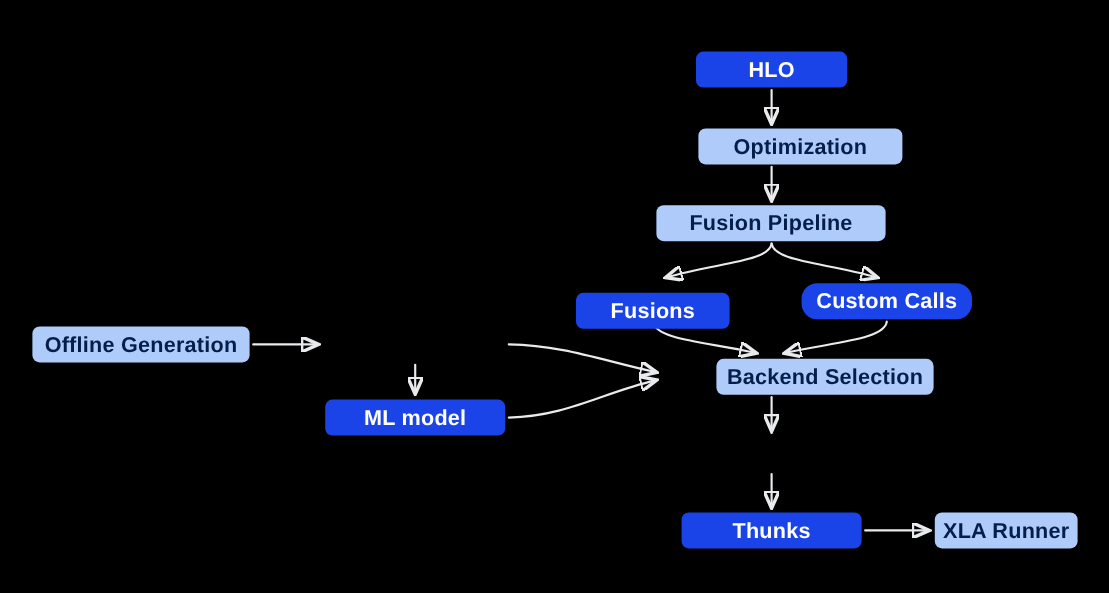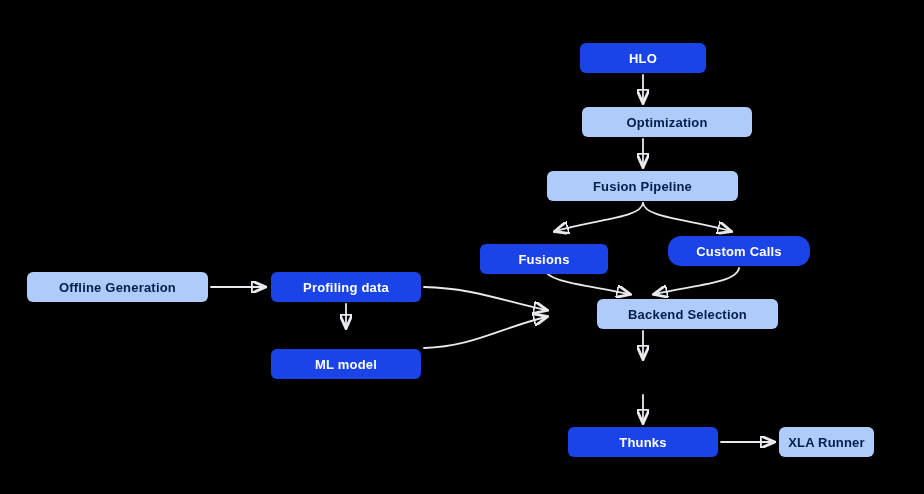--- a/index.html
+++ b/index.html
@@ -28,21 +28,21 @@
     stroke-width:1.8;
     stroke-linecap:round;
   }
   .node{
     position:absolute;
     box-sizing:border-box;
     border-radius:6px;
     display:flex;
     align-items:center;
     justify-content:center;
-    font-size:13px;
+    font-size:18px;
     font-weight:700;
     letter-spacing:.2px;
     white-space:nowrap;
   }
   .node.primary{
     background:var(--primary-fill);
     color:var(--primary-text);
   }
   .node.secondary{
     background:var(--secondary-fill);
@@ -74,19 +74,18 @@
     <path d="M643 395 L643 422" marker-end="url(#ah)"></path>
     <path d="M721 442 L773 442" marker-end="url(#ah)"></path>
   </svg>
 
   <div class="node primary" style="left:580px;top:43px;width:126px;height:30px;">HLO</div>
   <div class="node secondary" style="left:558px;top:107px;width:170px;height:30px;margin-left:24px;">Optimization</div>
   <div class="node secondary" style="left:547px;top:171px;width:191px;height:30px;">Fusion Pipeline</div>
   <div class="node primary" style="left:480px;top:244px;width:128px;height:30px;">Fusions</div>
   <div class="node primary" style="left:668px;top:236px;width:142px;height:30px;border-radius:13px;">Custom Calls</div>
   <div class="node secondary" style="left:27px;top:272px;width:181px;height:30px;">Offline Generation</div>
-  <div class="node primary" style="left:271px;top:272px;width:150px;height:30px;">Profiling data</div>
-  <div class="node primary" style="left:271px;top:333px;width:150px;height:30px;margin-top:16px;">ML model</div>
+  <div class="node primary" style="left:271px;top:333px;width:150px;height:30px;">ML model</div>
   <div class="node secondary" style="left:553px;top:299px;width:181px;height:30px;margin-left:44px;">Backend Selection</div>
   <div class="node primary" style="left:568px;top:427px;width:150px;height:30px;">Thunks</div>
-  <div class="node secondary" style="left:779px;top:427px;width:95px;height:30px;">XLA Runner</div>
+  <div class="node secondary" style="left:779px;top:427px;width:119px;height:30px;">XLA Runner</div>
 
 </div>
 
 </body></html>

